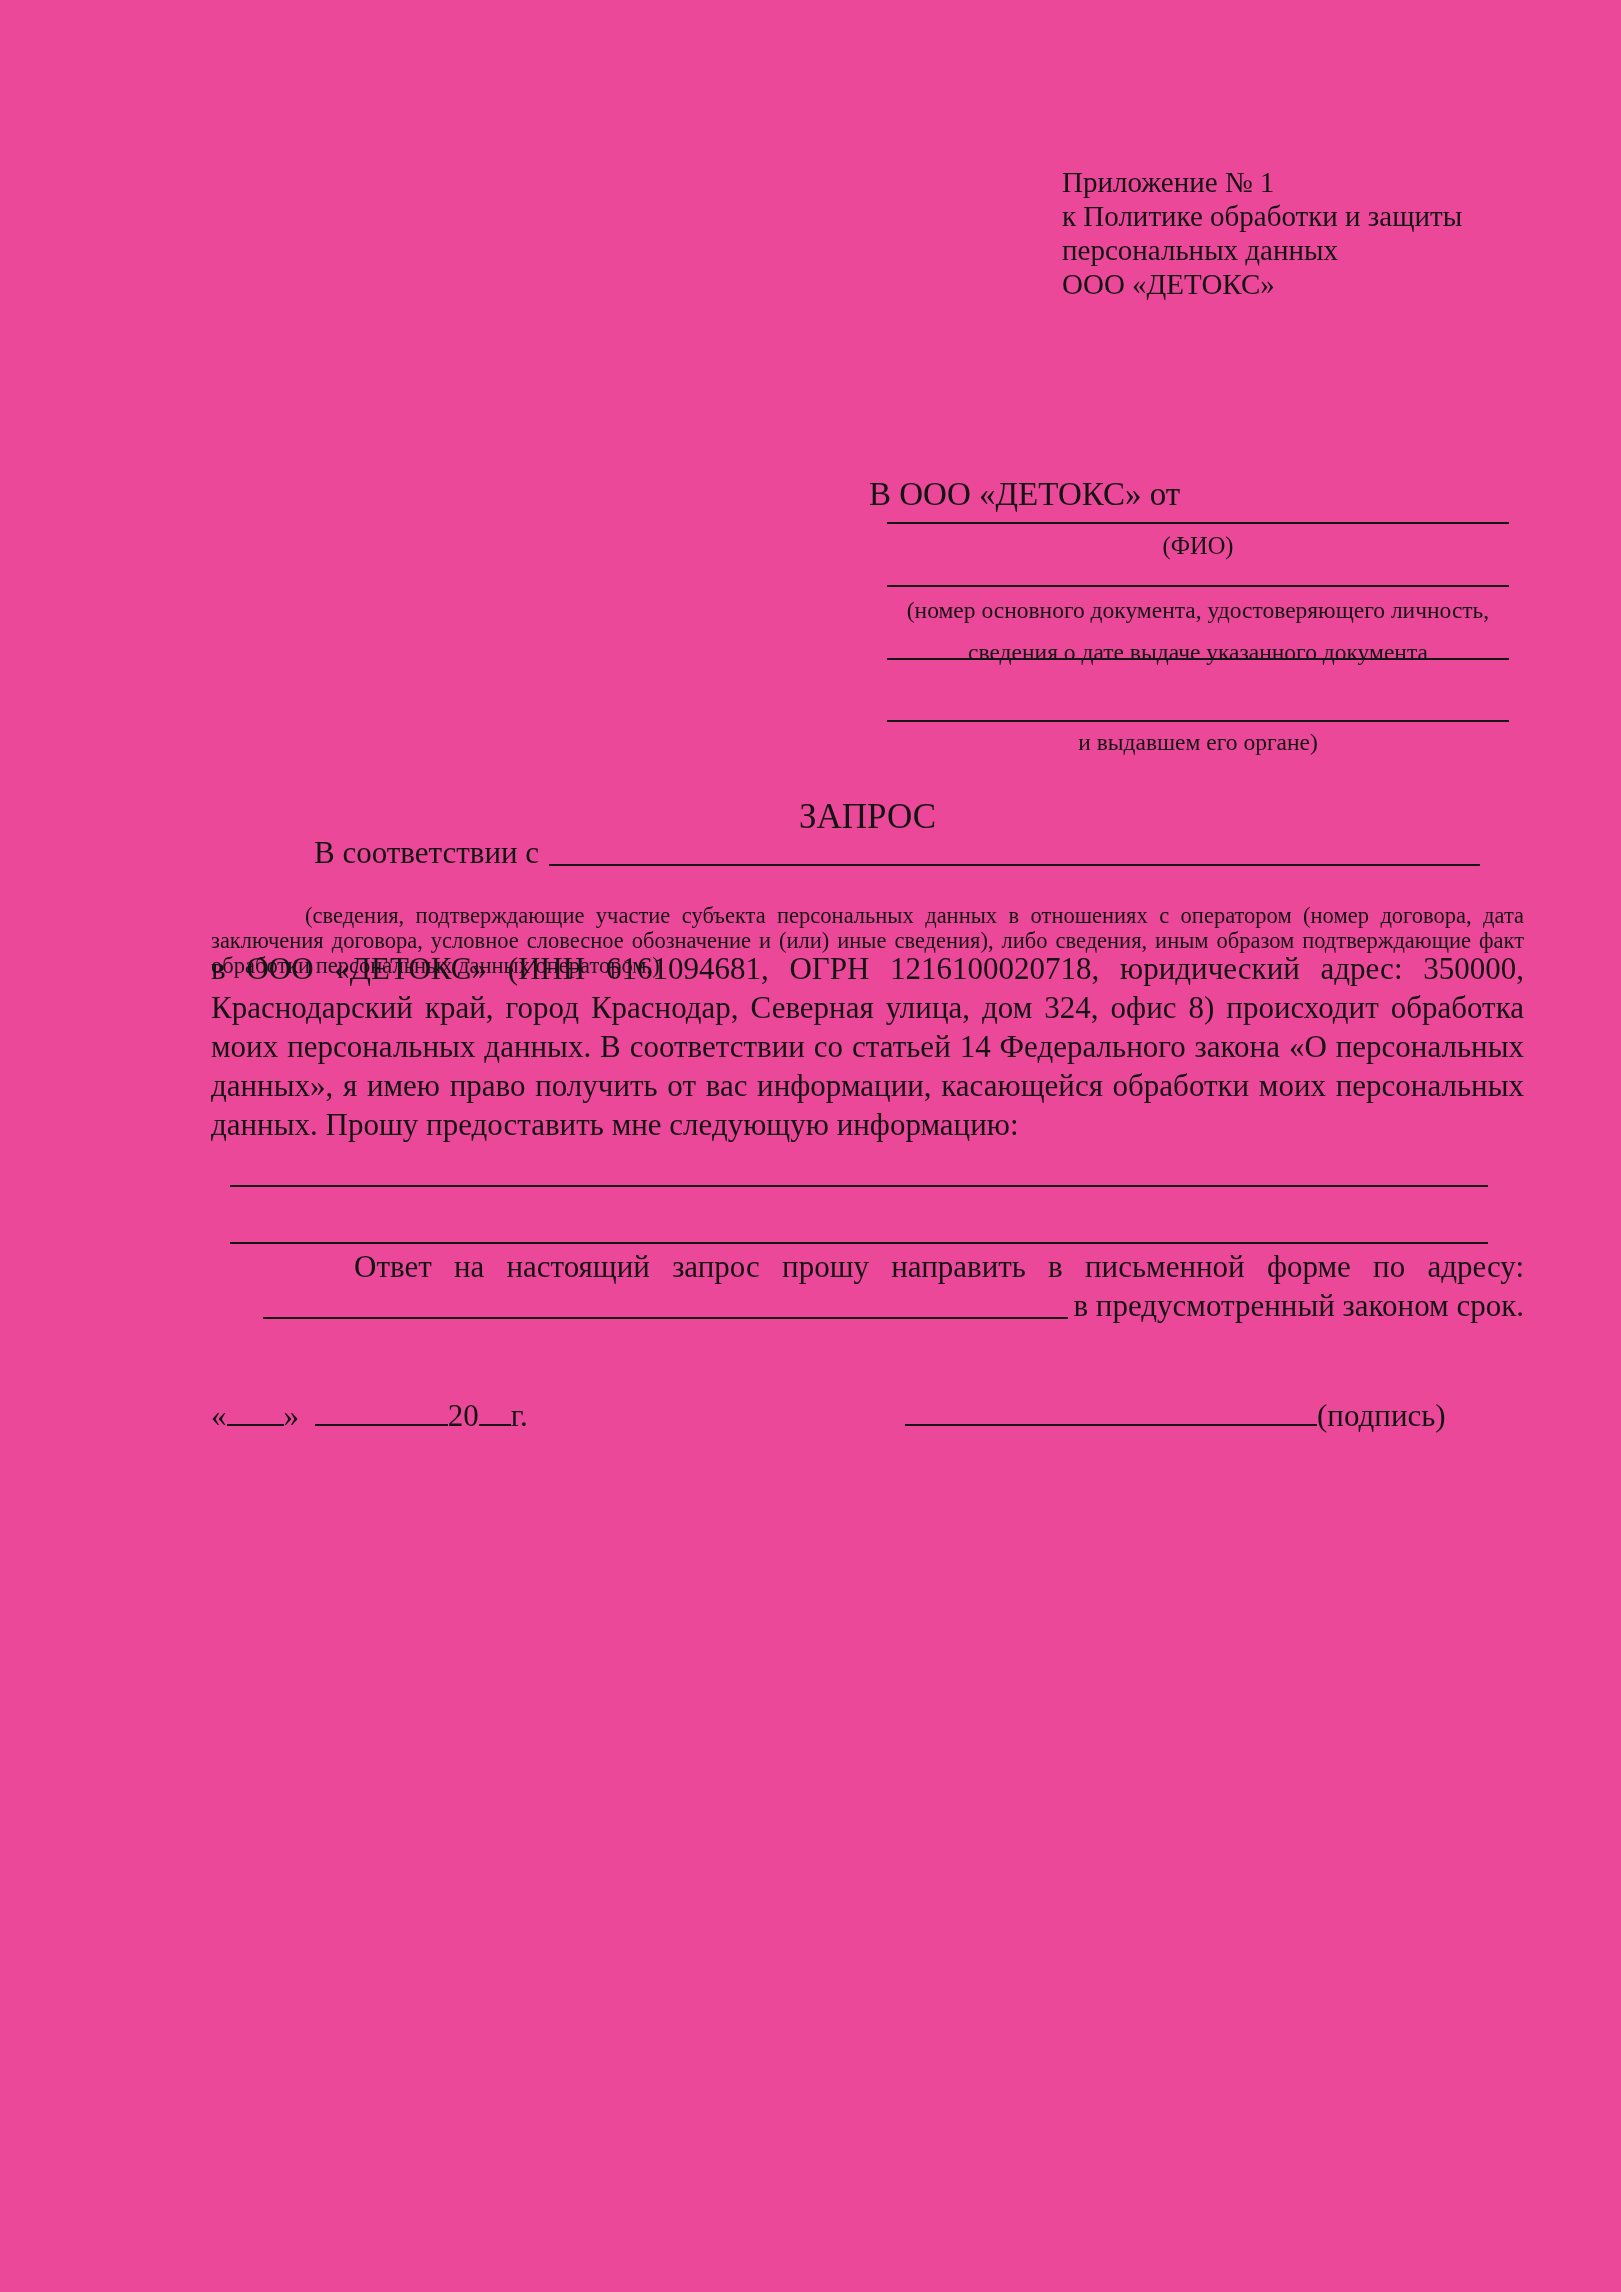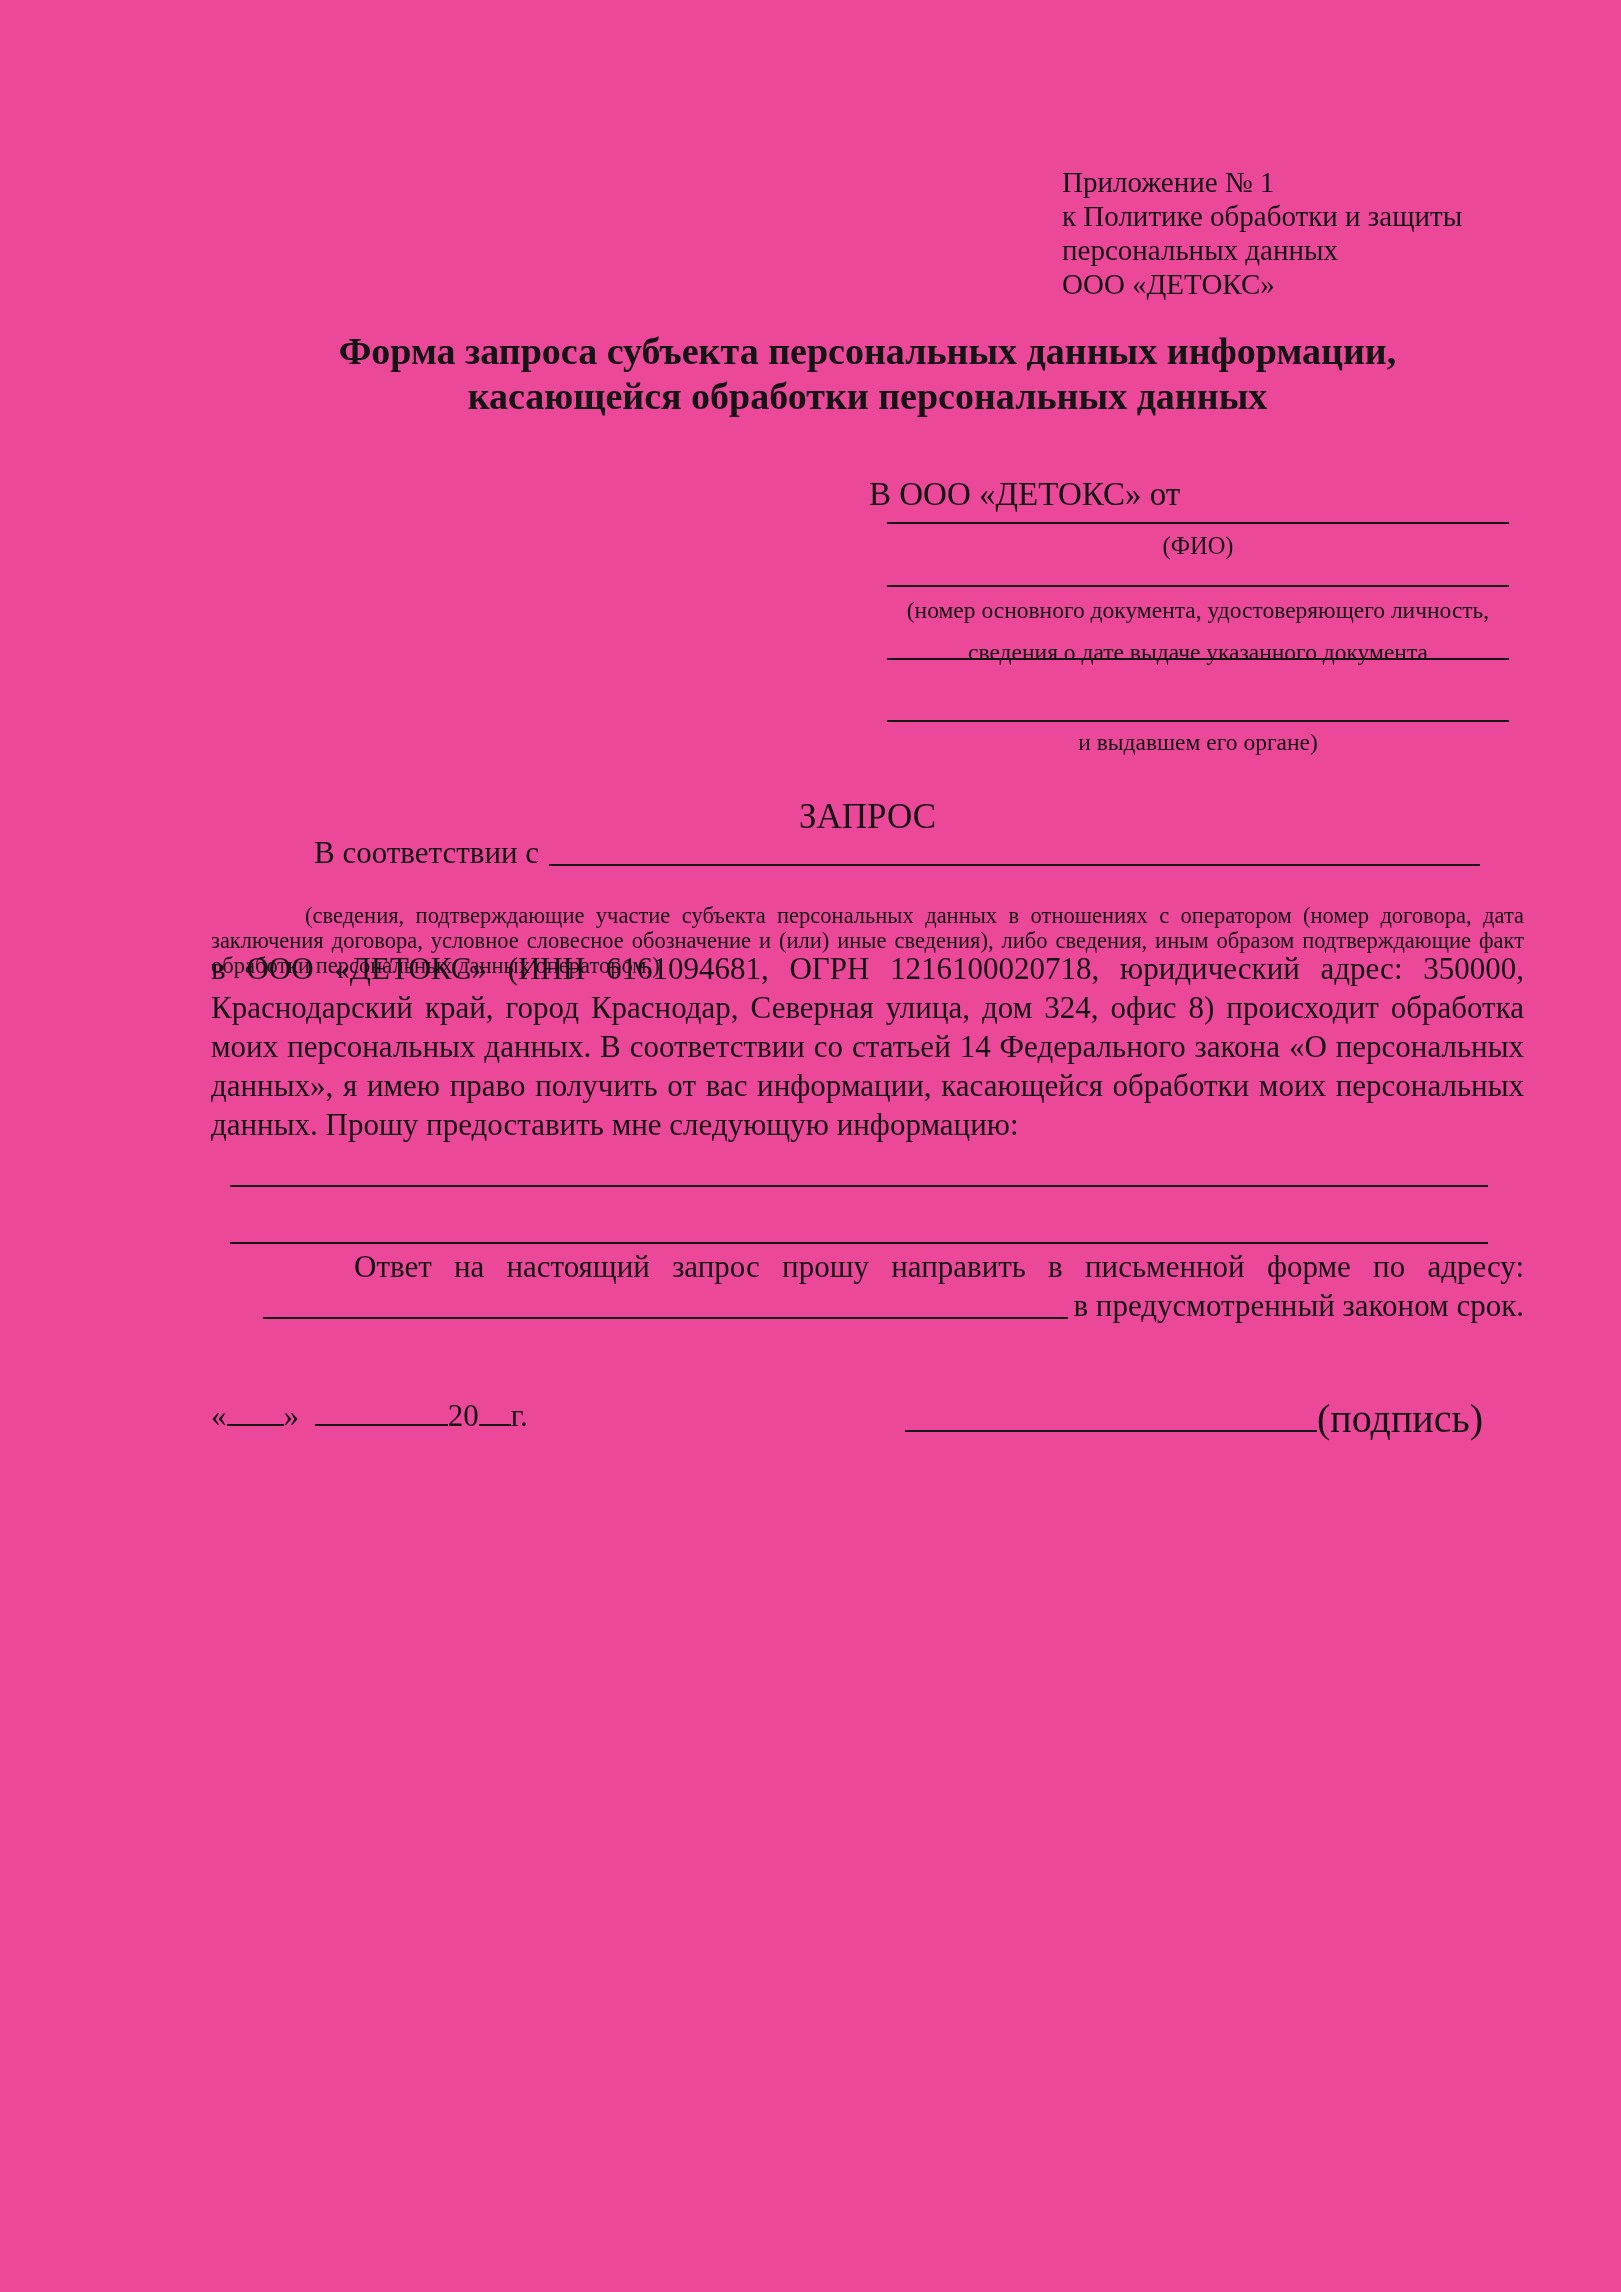--- a/index.html
+++ b/index.html
@@ -28,43 +28,39 @@
   .accordance .lbl{white-space:nowrap;padding-right:9.8px;}
   .fill-line{flex:1 1 auto;height:0;border-bottom:2.9px solid #161616;margin-bottom:5.9px;}
   .footnote{left:211px;top:875px;width:1313px;font-size:22.5px;line-height:25px;text-align:justify;text-indent:94px;margin-top:28px;}
   .bodytext{left:211px;top:949px;width:1313px;font-size:31px;line-height:39px;text-align:justify;}
   .blankline{left:230px;width:1258px;height:0;border-top:2.9px solid #161616;}
   .answer1{left:211px;top:1247px;width:1313px;font-size:31px;line-height:39px;text-align:justify;text-align-last:justify;text-indent:143px;}
   .answer2{left:263px;width:1261px;top:1286px;display:flex;align-items:flex-end;font-size:31px;line-height:39px;}
   .answer2 .txt{white-space:nowrap;padding-left:5.9px;}
   
   .daterow{left:211px;top:1396px;font-size:31px;line-height:39px;white-space:nowrap;}
-  .sigrow{left:905px;top:1396px;font-size:40px;line-height:39px;white-space:nowrap;}
+  .sigrow{left:905px;top:1396px;font-size:31px;line-height:39px;white-space:nowrap;}
   .blank{display:inline-block;border-bottom:2.9px solid #161616;height:0.85em;vertical-align:baseline;}
   .b-day{width:57px;}
   .b-month{width:133px;margin-left:15.7px;}
   .b-year{width:32px;}
   .b-sign{width:412px;}
 </style>
 </head>
 <body>
 
 <div class="page">
 
   <div class="abs appendix">
     <div>Приложение № 1</div>
     <div>к Политике обработки и защиты</div>
     <div>персональных данных</div>
     <div>ООО «ДЕТОКС»</div>
   </div>
 
-  <div class="abs title">
-    <div>Форма запроса субъекта персональных данных информации,</div>
-    <div>касающейся обработки персональных данных</div>
-  </div>
 
   <div class="abs to-line">В ООО «ДЕТОКС» от</div>
 
   <div class="abs fline" style="top:522px;"></div>
   <div class="abs fcap" style="top:532px;font-size:24.5px;">(ФИО)</div>
 
   <div class="abs fline" style="top:585px;"></div>
   <div class="abs fcap" style="top:597px;">(номер основного документа, удостоверяющего личность,</div>
 
   <div class="abs fline" style="top:658px;"></div>

